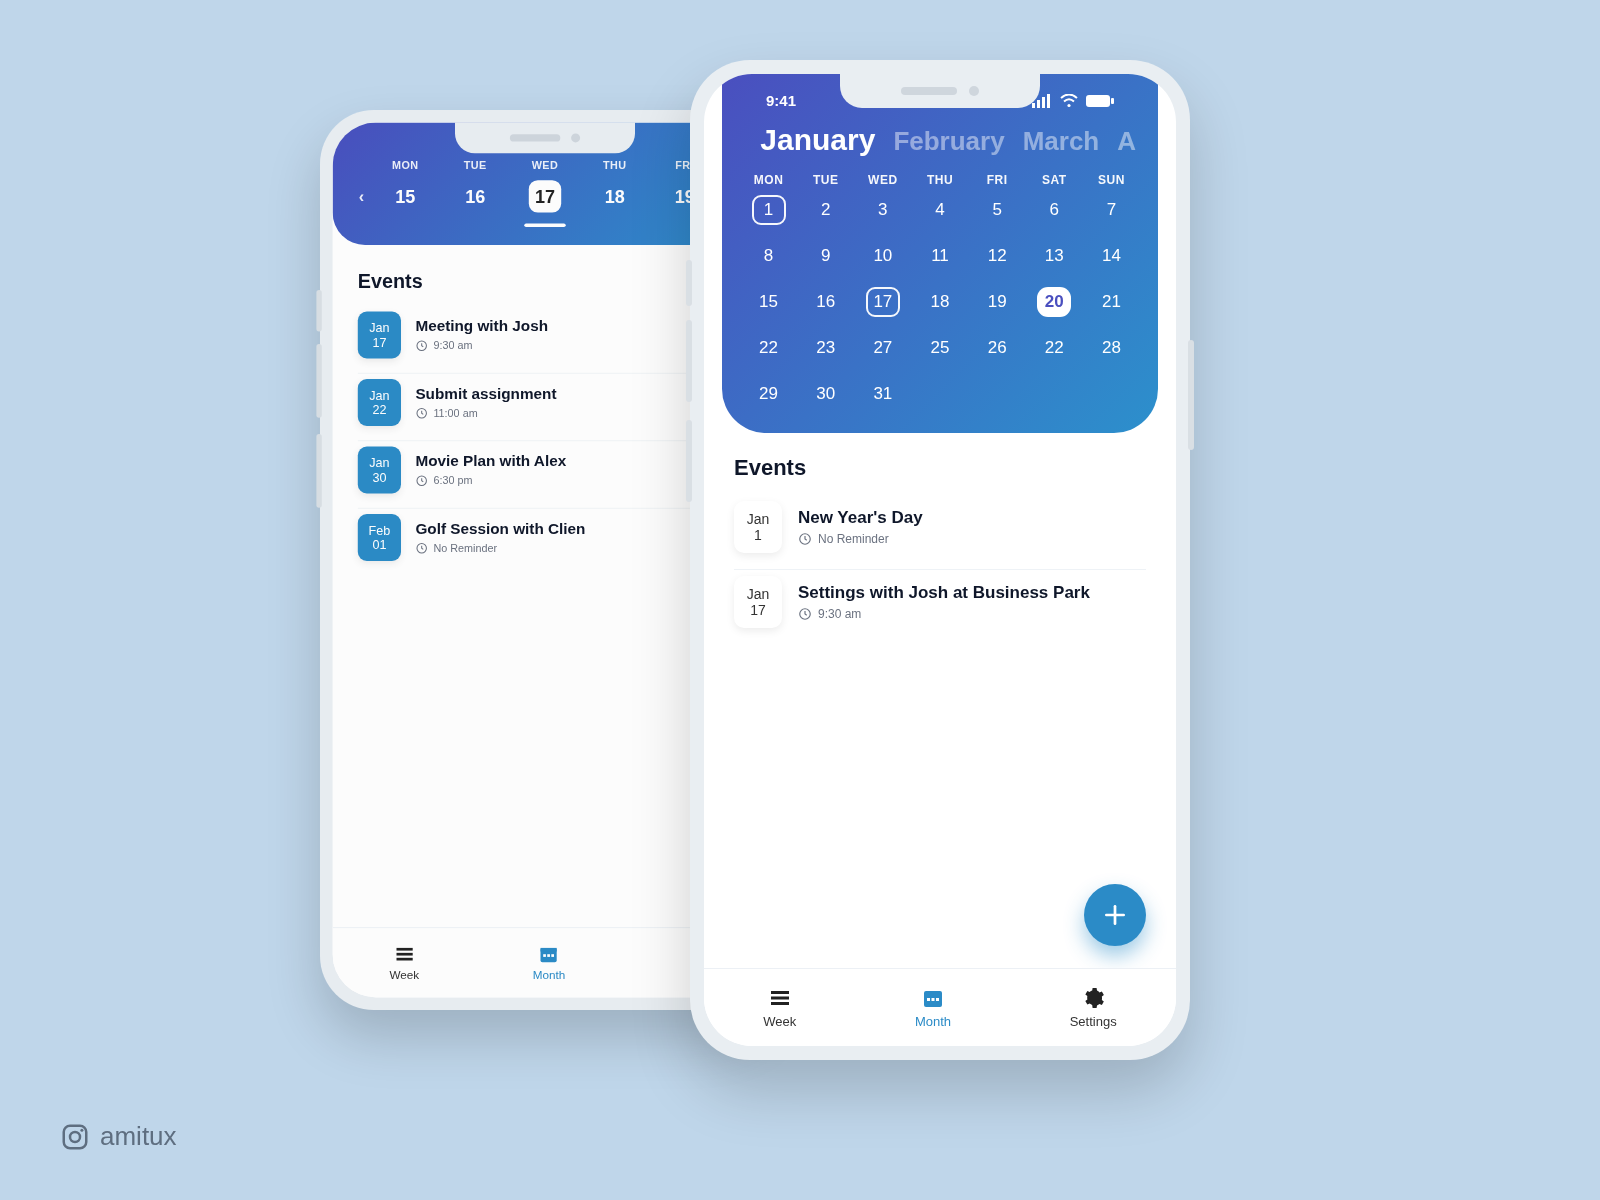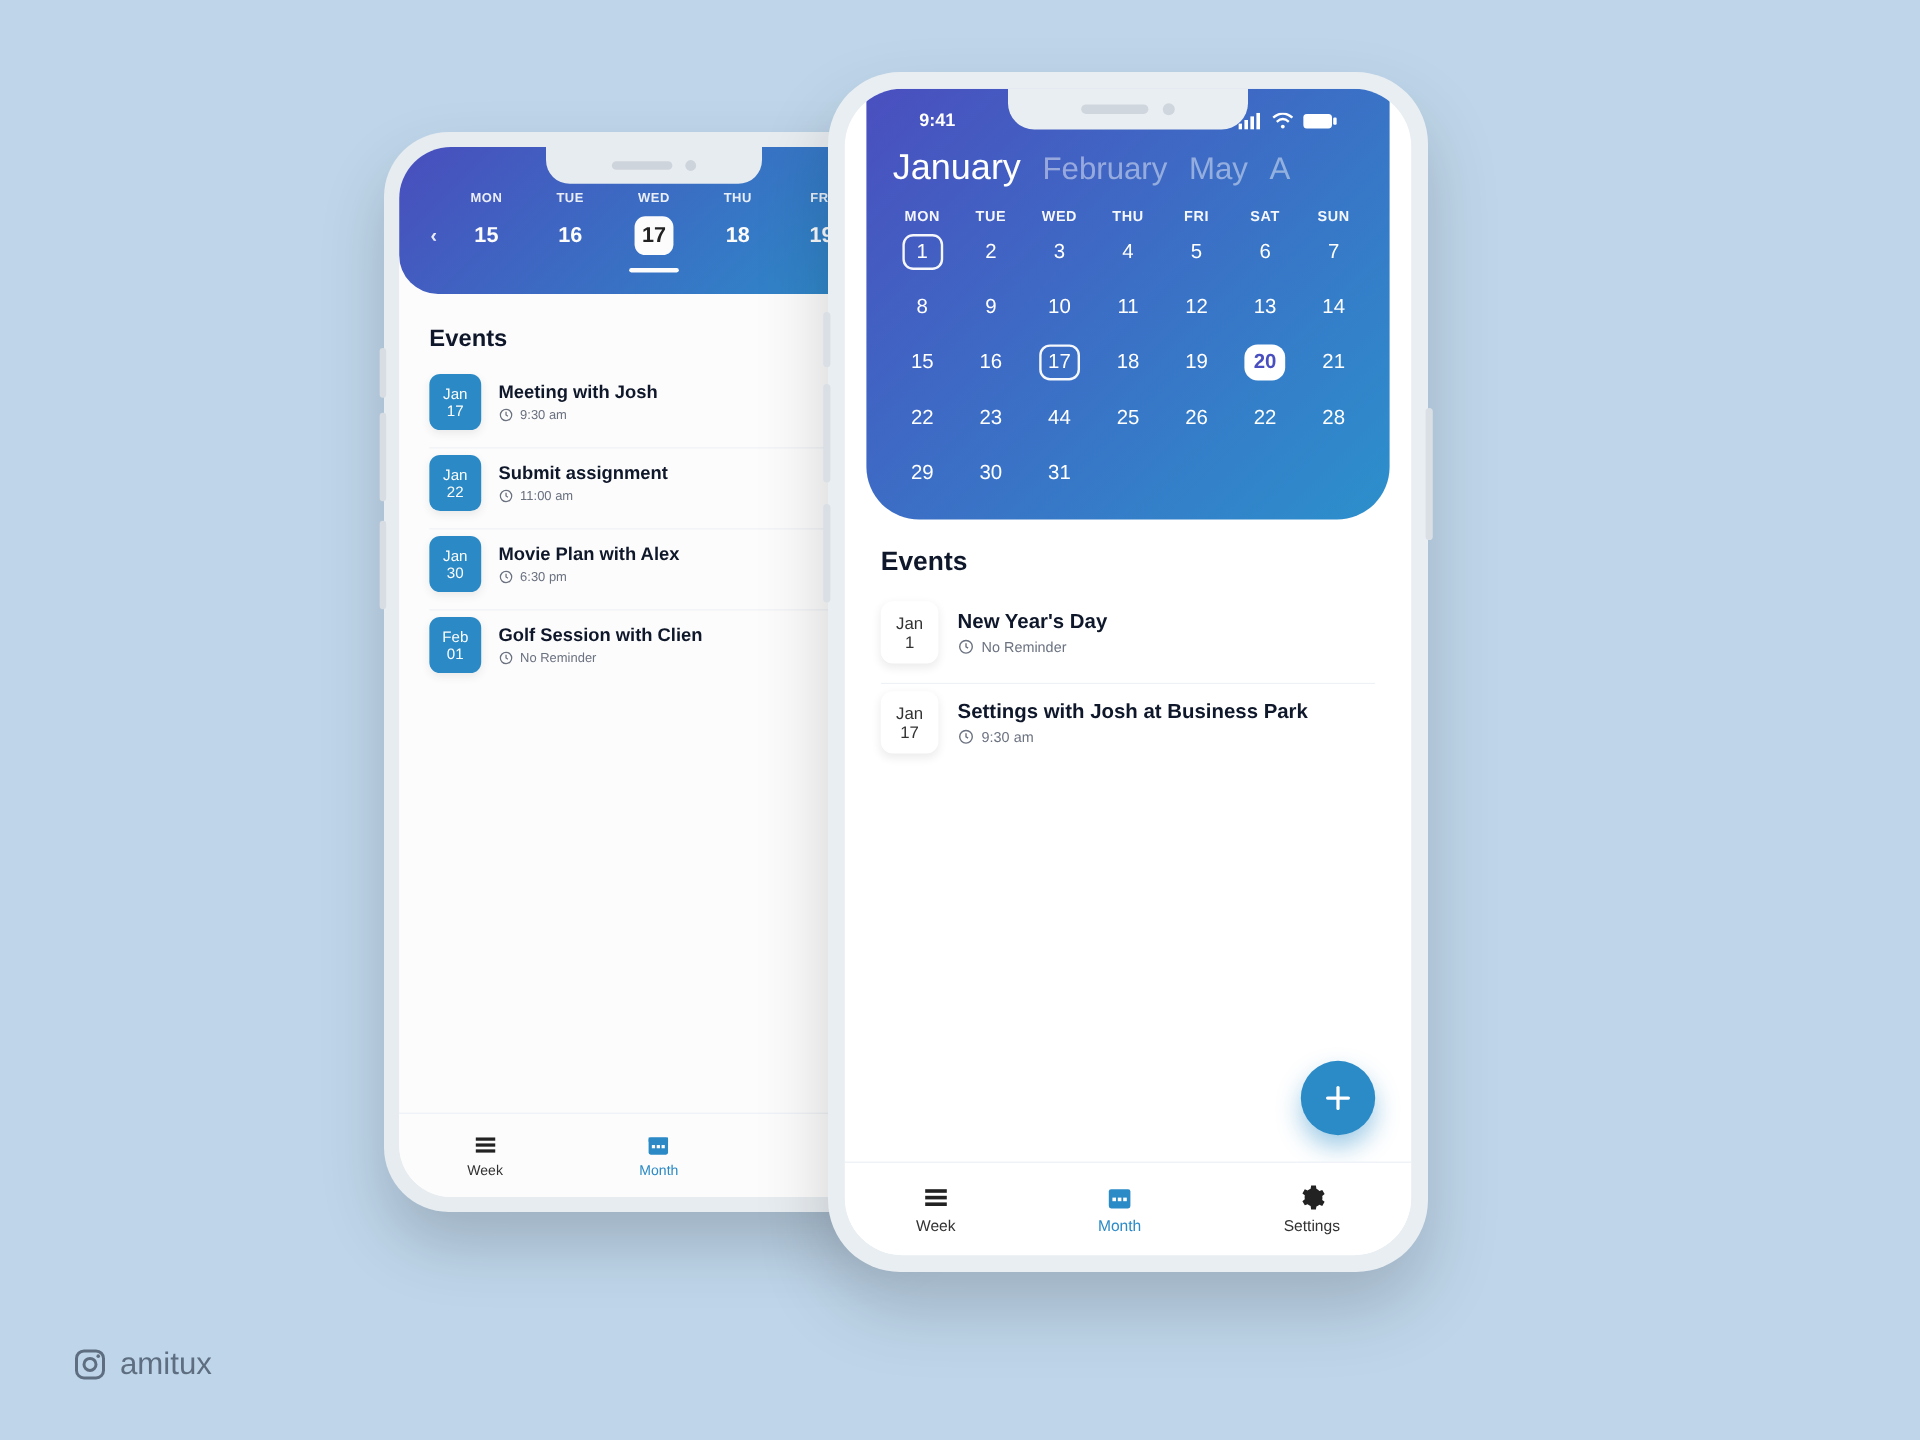--- a/index.html
+++ b/index.html
@@ -54,21 +54,21 @@
   .wk-nums span{font-size:20px;font-weight:600;}
   .wk-nums .sel{display:inline-flex;align-items:center;justify-content:center;width:36px;height:36px;background:#fff;color:#222;border-radius:10px;margin:auto;}
   .wk-nums .chev{font-size:18px;opacity:.9;cursor:pointer;}
   .wk-under{width:46px;height:4px;background:#fff;border-radius:2px;margin:12px auto 0;}
   .back .content{padding:10px 28px 0;}
 
   
   .status{display:flex;justify-content:space-between;align-items:center;padding:18px 26px 2px;color:#fff;font-size:15px;font-weight:600;text-align:center;}
   .status .r{display:flex;gap:8px;align-items:center;}
   .mo-panel{margin:0 18px;border-radius:0 0 44px 44px;background:linear-gradient(135deg,var(--cal-a),var(--cal-b));color:#fff;padding:0 18px 24px;}
-  .mo-head{display:flex;gap:18px;align-items:baseline;padding:12px 4px 16px;font-weight:400;white-space:nowrap;overflow:hidden;}
+  .mo-head{display:flex;gap:18px;align-items:baseline;padding:12px 4px 16px;font-weight:700;white-space:nowrap;overflow:hidden;justify-content:flex-end;}
   .mo-head span{font-size:26px;opacity:.45;}
   .mo-head span.cur{font-size:30px;opacity:1;}
   .grid7{display:grid;grid-template-columns:repeat(7,1fr);text-align:center;gap:8px 0;}
   .g-dow span{font-size:12px;font-weight:700;letter-spacing:.5px;opacity:.95;}
   .g-days{margin-top:8px;row-gap:16px;}
   .g-days span{font-size:17px;font-weight:500;height:30px;display:inline-flex;align-items:center;justify-content:center;cursor:pointer;}
   .g-days .outl{border:2px solid rgba(255,255,255,.95);border-radius:9px;width:34px;height:30px;margin:auto;}
   .g-days .fill{background:#fff;color:var(--cal-a);border-radius:11px;width:34px;height:30px;margin:auto;font-weight:700;}
   .front .content{padding:4px 30px 0;}
 
@@ -254,21 +254,21 @@
                 <svg width="28" height="14" viewBox="0 0 28 14" fill="#fff">
                   <rect x="0" y="1" width="24" height="12" rx="3"></rect>
                   <rect x="25" y="4" width="3" height="6" rx="1"></rect>
                 </svg>
               </span>
           </span>
         </div>
         <div class="mo-head">
           <span class="cur">January</span>
           <span>February</span>
-          <span>May</span>
+          <span>March</span>
           <span>A</span>
         </div>
         <div class="grid7 g-dow">
           <span>MON</span>
             <span>TUE</span>
             <span>WED</span>
             <span>THU</span>
             <span>FRI</span>
             <span>SAT</span>
             <span>SUN</span>
@@ -290,21 +290,21 @@
             <span class="">14</span>
             <span class="">15</span>
             <span class="">16</span>
             <span class="outl">17</span>
             <span class="">18</span>
             <span class="">19</span>
             <span class="fill">20</span>
             <span class="">21</span>
             <span class="">22</span>
             <span class="">23</span>
-            <span class="">44</span>
+            <span class="">27</span>
             <span class="">25</span>
             <span class="">26</span>
             <span class="">22</span>
             <span class="">28</span>
             <span class="">29</span>
             <span class="">30</span>
             <span class="">31</span>
           </div>
       </div>
       <div class="content">

